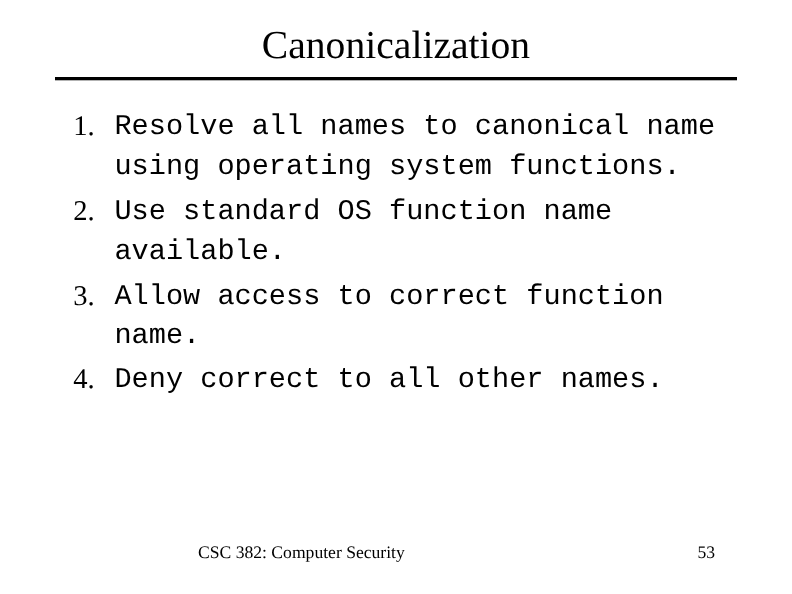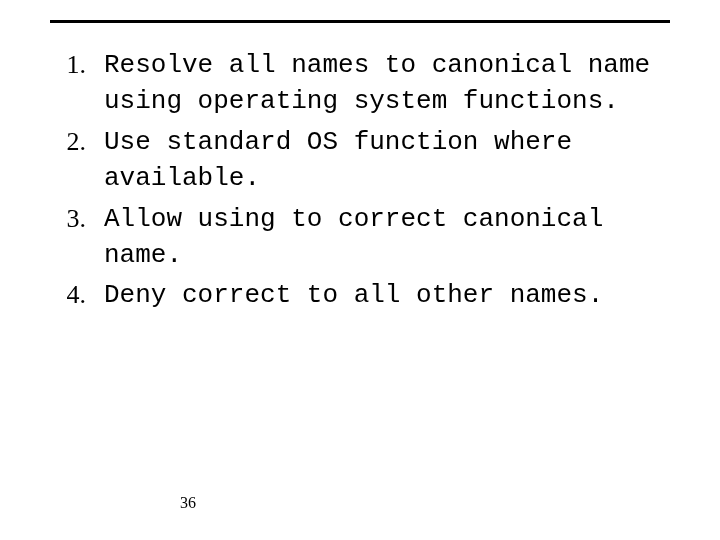--- a/index.html
+++ b/index.html
@@ -59,35 +59,37 @@
       font-size: 16px;
       display: flex;
       justify-content: space-between;
       padding: 0 70px 0 180px;
     }
   </style>
 </head>
 <body>
 
 <div class="slide">
+  <h1 class="title">Canonicalization</h1>
   <hr class="title-rule">
   <ol class="list">
     <li class="list-item">
       <span class="list-number">1.</span>
       <span class="list-text">Resolve all names to canonical name using operating system functions.</span>
     </li>
     <li class="list-item">
       <span class="list-number">2.</span>
-      <span class="list-text">Use standard OS function where available.</span>
+      <span class="list-text">Use standard OS function name available.</span>
     </li>
     <li class="list-item">
       <span class="list-number">3.</span>
-      <span class="list-text">Allow using to correct canonical name.</span>
+      <span class="list-text">Allow access to correct function name.</span>
     </li>
     <li class="list-item">
       <span class="list-number">4.</span>
       <span class="list-text">Deny correct to all other names.</span>
     </li>
   </ol>
   <div class="footer">
-    <span>36</span>
+    <span>CSC 382: Computer Security</span>
+    <span>53</span>
   </div>
 </div>
 
 </body></html>

